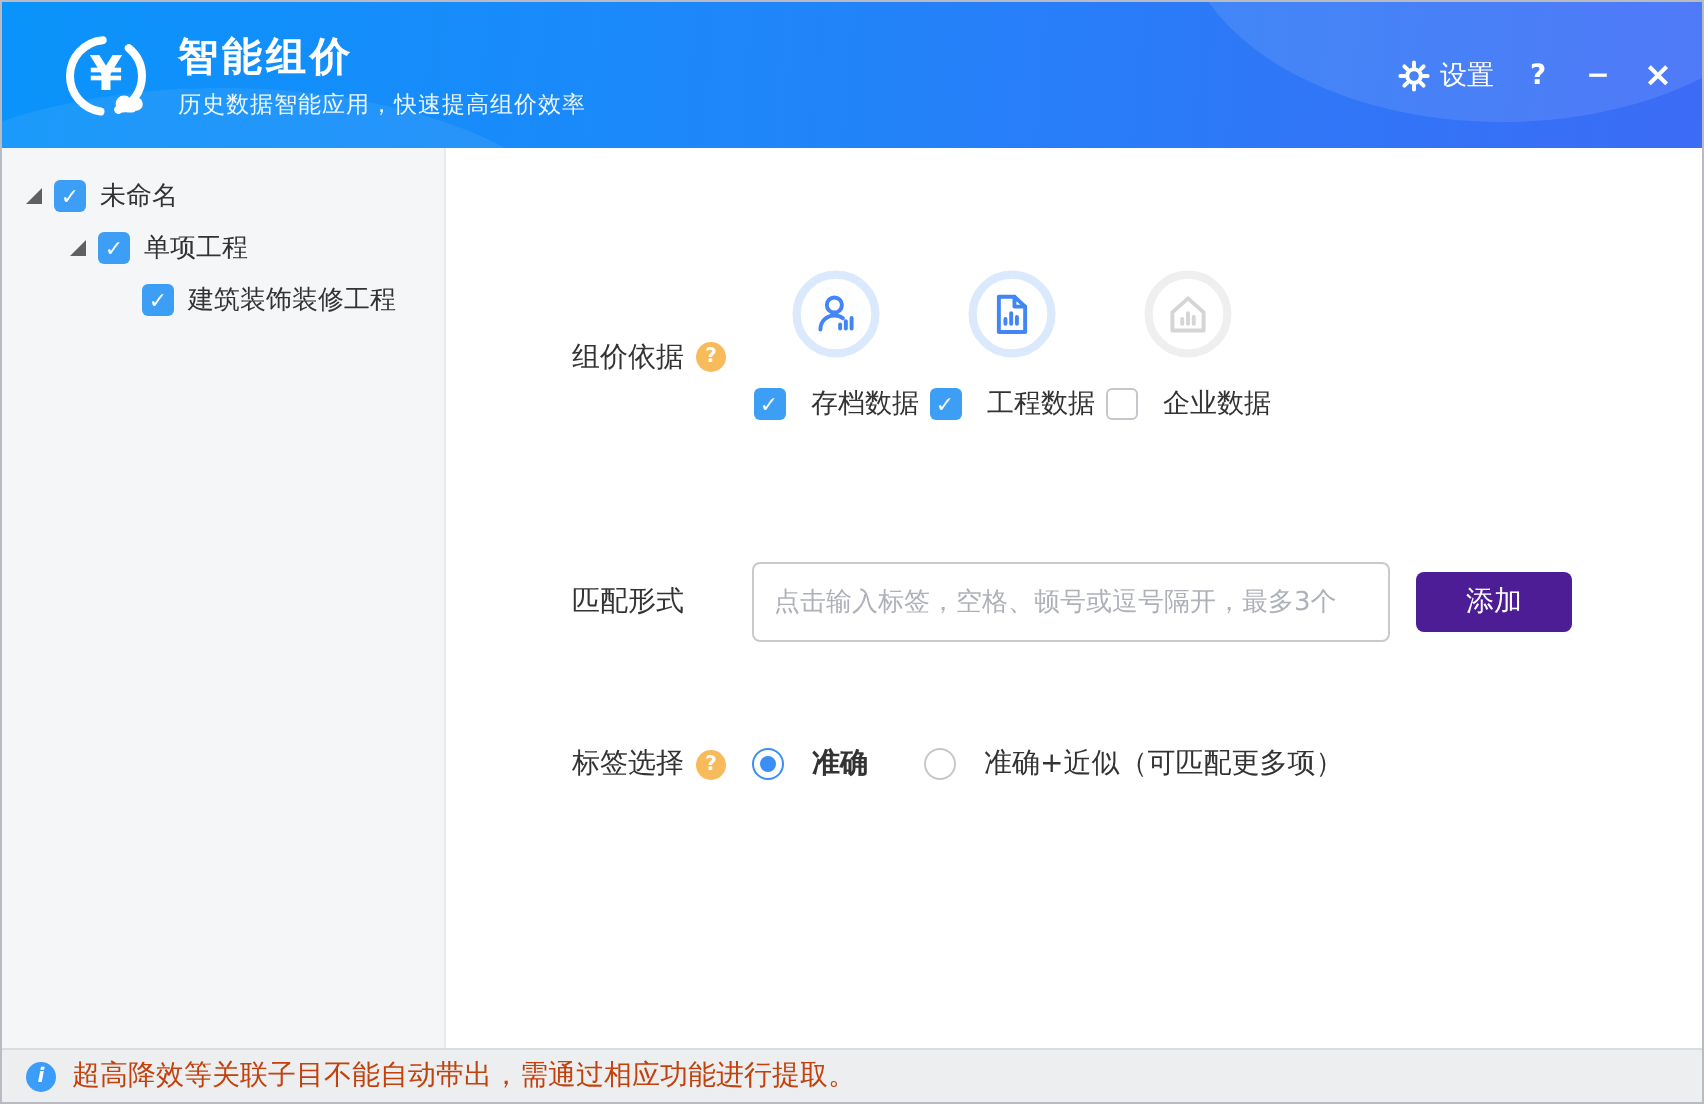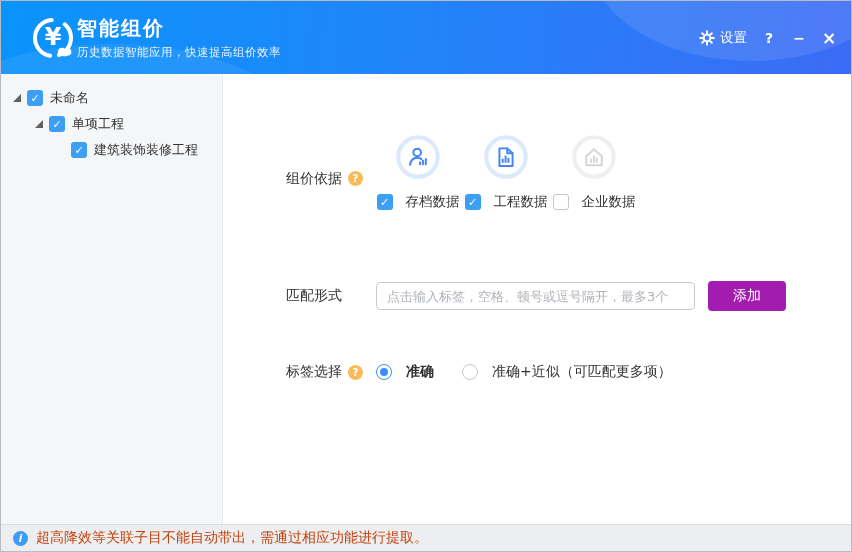--- a/index.html
+++ b/index.html
@@ -18,21 +18,21 @@
   }
   .header::before {
     content:""; position:absolute; right:-60px; top:-140px; width:320px; height:200px;
     border-radius:50%; background:rgba(255,255,255,0.10);
   }
   .header::after {
     content:""; position:absolute; left:-80px; bottom:-150px; width:380px; height:180px;
     border-radius:50%; background:rgba(255,255,255,0.07);
   }
   .logo { margin-left:28px; width:48px; height:48px; position:relative; z-index:2; }
-  .title-block { z-index:2; }
+  .title-block { margin-left:12px; z-index:2; }
   .app-title { color:#fff; font-size:20px; font-weight:bold; letter-spacing:2px; line-height:24px; }
   .app-subtitle { color:rgba(255,255,255,0.92); font-size:11.5px; margin-top:5px; letter-spacing:0.5px; }
   .header-right { margin-left:auto; margin-right:14px; display:flex; align-items:center; gap:14px; z-index:2; }
   .hdr-btn { display:flex; align-items:center; gap:5px; color:#fff; font-size:13.5px; cursor:default; }
   .hdr-glyph { color:#fff; font-size:14px; font-weight:bold; width:16px; text-align:center; line-height:16px; }
   .hdr-glyph.close { font-size:17px; }
 
   
   .body-row { display:flex; height:452px; }
   .sidebar {
@@ -69,28 +69,28 @@
   .basis-row .row-label-col { margin-top:12px; }
   .basis-groups { display:flex; gap:4px; }
   .basis-group { width:84px; display:flex; flex-direction:column; align-items:center; gap:13px; }
   .ring-icon { width:46px; height:46px; }
   .opt-line { display:flex; align-items:center; gap:6px; }
   .opt-label { font-size:13.5px; color:#333; white-space:nowrap; }
 
   
   .tags-row { margin-top:70px; align-items:center; }
   .tag-input {
-    width:319px; height:28px; border:1px solid #c8cacc; border-radius:4px;
+    width:319px; height:40px; border:1px solid #c8cacc; border-radius:4px;
     padding:0 10px; font-size:13px; color:#333; outline:none; background:#fff;
     font-family:"DejaVu Sans","Liberation Sans",sans-serif;
   }
   .tag-input::placeholder { color:#aeb2b8; }
   .add-btn {
     width:78px; height:30px; margin-left:13px; border:none; border-radius:4px;
-    background:#a21caf; color:#fff; font-size:14px; cursor:default;
+    background:#4c1d95; color:#fff; font-size:14px; cursor:default;
     font-family:"DejaVu Sans","Liberation Sans",sans-serif;
   }
 
   
   .match-row { margin-top:52px; align-items:center; }
   .radio-group { display:flex; align-items:center; gap:28px; }
   .radio-item { display:flex; align-items:center; gap:14px; }
   .radio {
     width:16px; height:16px; border-radius:50%; flex-shrink:0;
     display:flex; align-items:center; justify-content:center;

